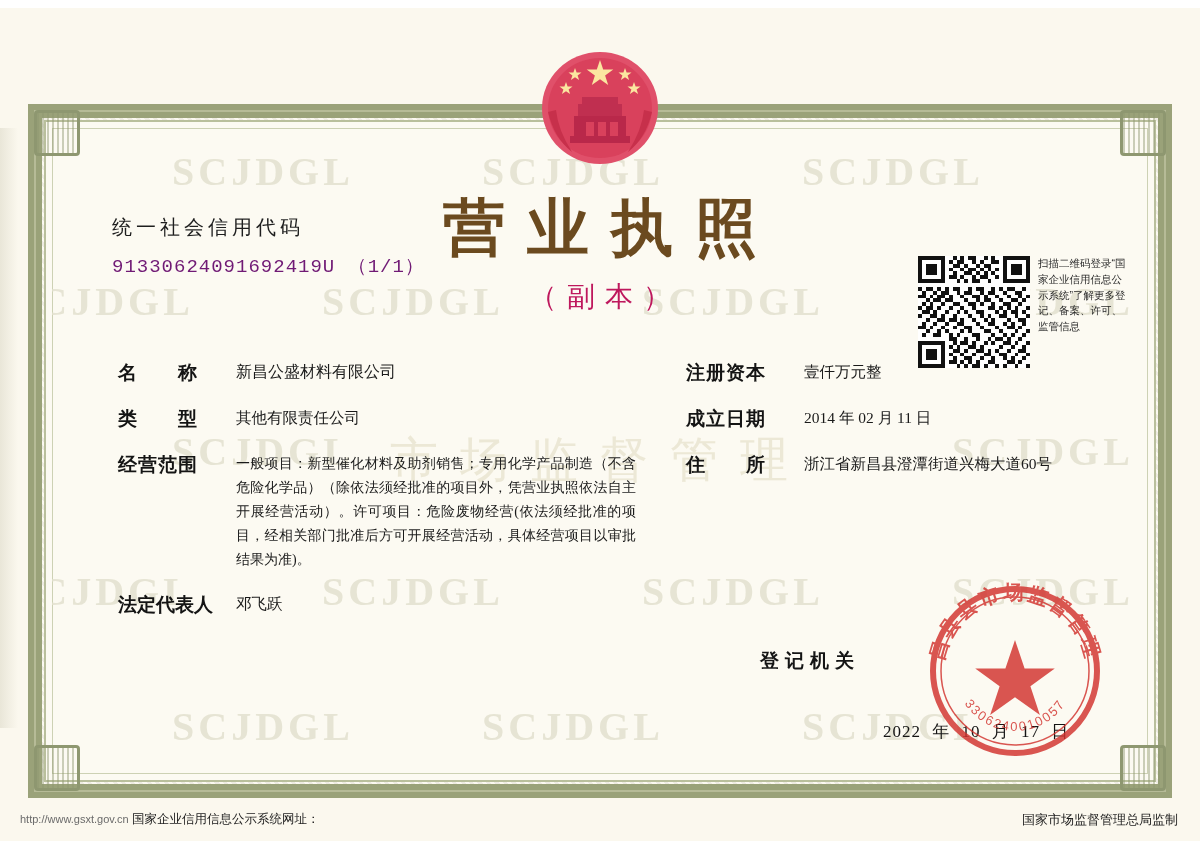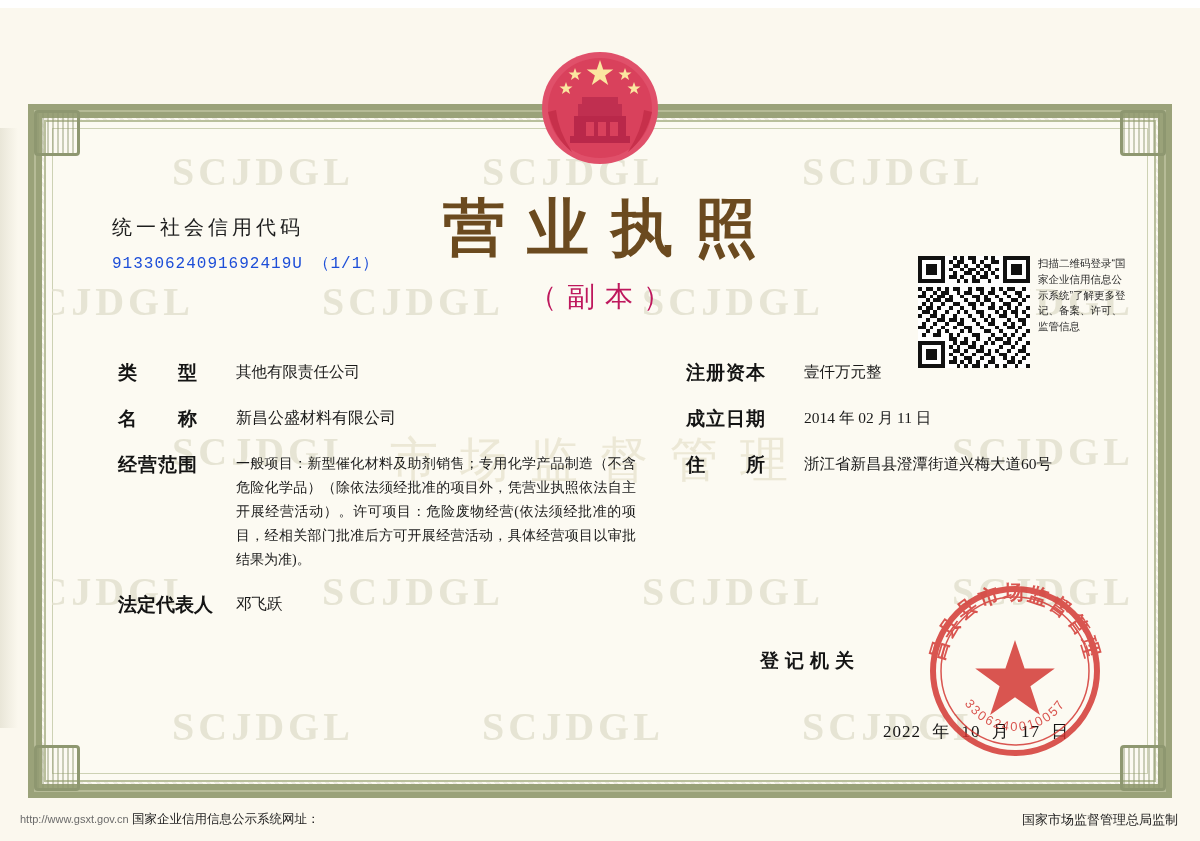--- a/index.html
+++ b/index.html
@@ -140,23 +140,23 @@
     color: #222;
   }
   .credit-label {
     font-size: 20px;
     letter-spacing: 4px;
     color: #1e1e1e;
   }
   .credit-value {
     margin-top: 12px;
     font-family: "Liberation Mono", monospace;
-    font-size: 16px;
+    font-size: 19px;
     letter-spacing: 1px;
-    color: #1d4ed8;
+    color: #701a75;
   }
 
   
   .qr-block {
     position: absolute;
     right: 62px;
     top: 200px;
     width: 220px;
     display: flex;
     gap: 8px;
@@ -586,26 +586,26 @@
         <rect x="22" y="28" width="1" height="1"></rect>
           <rect x="25" y="28" width="1" height="1"></rect>
           <rect x="28" y="28" width="1" height="1"></rect>
       </g>
     </svg>
     <div class="qr-note">扫描二维码登录“国家企业信用信息公示系统”了解更多登记、备案、许可、监管信息</div>
   </div>
 
   <div class="fields-left">
     <div class="row">
+      <div class="lbl">名　　称</div>
+      <div class="val name">新昌公盛材料有限公司</div>
+    </div>
+    <div class="row">
       <div class="lbl">类　　型</div>
       <div class="val">其他有限责任公司</div>
-    </div>
-    <div class="row">
-      <div class="lbl">名　　称</div>
-      <div class="val name">新昌公盛材料有限公司</div>
     </div>
     <div class="row scope-row">
       <div class="lbl">经营范围</div>
       <div class="val">一般项目：新型催化材料及助剂销售；专用化学产品制造（不含危险化学品）（除依法须经批准的项目外，凭营业执照依法自主开展经营活动）。许可项目：危险废物经营(依法须经批准的项目，经相关部门批准后方可开展经营活动，具体经营项目以审批结果为准)。</div>
     </div>
     <div class="row">
       <div class="lbl spread4">法定代表人</div>
       <div class="val">邓飞跃</div>
     </div>
   </div>

